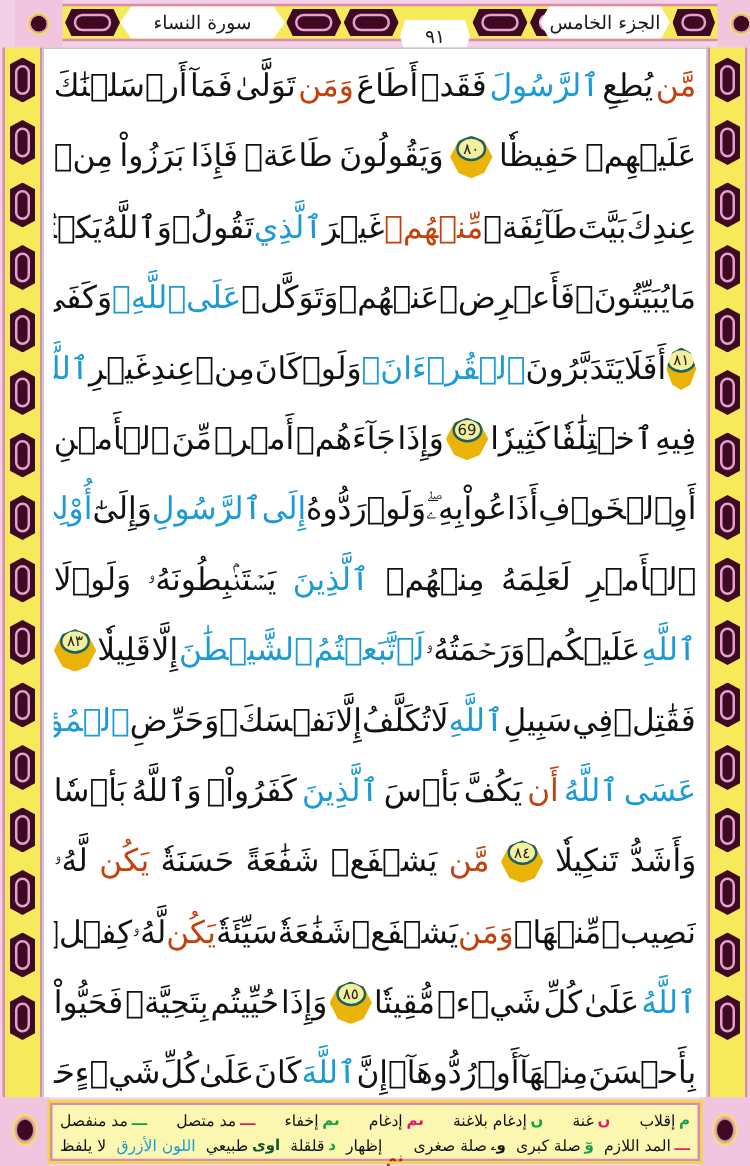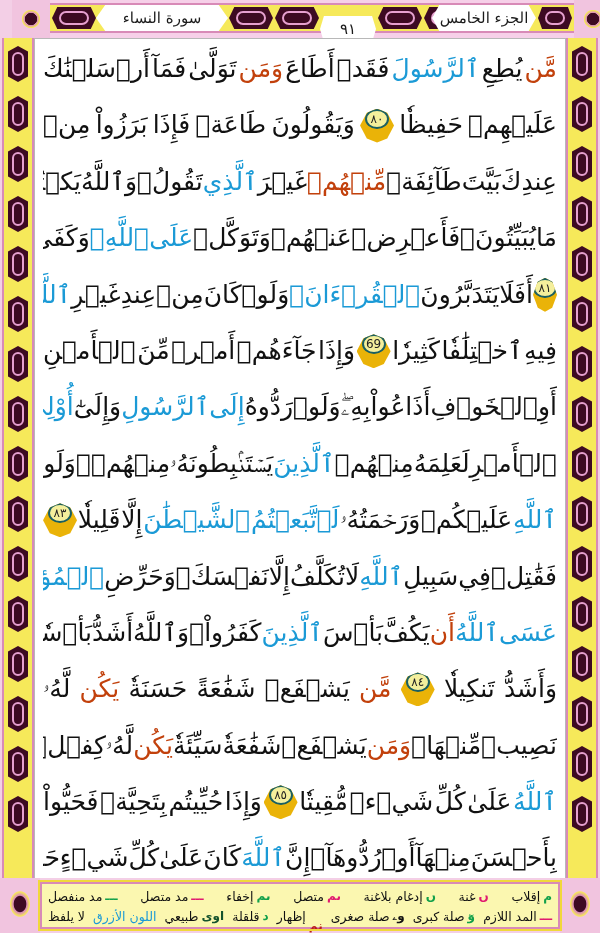--- a/index.html
+++ b/index.html
@@ -271,21 +271,20 @@
           <span class="w c-blue">ٱلرَّسُولِ</span>
           <span class="w">وَإِلَىٰٓ</span>
           <span class="w c-blue">أُوْلِي</span>
         </div>
         <div class="line">
           <span class="w">ٱلۡأَمۡرِ</span>
           <span class="w">لَعَلِمَهُ</span>
           <span class="w">مِنۡهُمۡ</span>
           <span class="w c-blue">ٱلَّذِينَ</span>
           <span class="w">يَسۡتَنۢبِطُونَهُۥ</span>
-          <span class="w">مِنۡهُمۡۗ</span>
           <span class="w">وَلَوۡلَا</span>
         </div>
         <div class="line">
           <span class="w c-blue">ٱللَّهِ</span>
           <span class="w">عَلَيۡكُمۡ</span>
           <span class="w">وَرَحۡمَتُهُۥ</span>
           <span class="w c-blue">لَٱتَّبَعۡتُمُ</span>
           <span class="w c-blue">ٱلشَّيۡطَٰنَ</span>
           <span class="w">إِلَّا</span>
           <span class="w">قَلِيلٗا</span>
@@ -307,21 +306,20 @@
         </div>
         <div class="line">
           <span class="w c-blue">عَسَى</span>
           <span class="w c-blue">ٱللَّهُ</span>
           <span class="w c-pink">أَن</span>
           <span class="w">يَكُفَّ</span>
           <span class="w">بَأۡسَ</span>
           <span class="w c-blue">ٱلَّذِينَ</span>
           <span class="w">كَفَرُواْۚ</span>
           <span class="w">وَٱللَّهُ</span>
-          <span class="w">أَشَدُّ</span>
           <span class="w">بَأۡسٗا</span>
         </div>
         <div class="line">
           <span class="w">وَأَشَدُّ</span>
           <span class="w">تَنكِيلٗا</span>
           <span class="ayah">
             <span>٨٤</span>
           </span>
           <span class="w c-pink">مَّن</span>
           <span class="w">يَشۡفَعۡ</span>
@@ -383,21 +381,21 @@
           <span class="item">
             <span class="swatch" style="color: rgb(224, 25, 111);">ں</span>
             <span>غنة</span>
           </span>
           <span class="item">
             <span class="swatch" style="color: rgb(18, 160, 74);">ں</span>
             <span>إدغام بلاغنة</span>
           </span>
           <span class="item">
             <span class="swatch" style="color: rgb(224, 25, 111);">ںم</span>
-            <span>متصل</span>
+            <span>إدغام</span>
           </span>
           <span class="item">
             <span class="swatch" style="color: rgb(18, 160, 74);">ںم</span>
             <span>إخفاء</span>
           </span>
           <span class="item">
             <span class="swatch" style="color: rgb(224, 25, 111);">ـــ</span>
             <span>مد متصل</span>
           </span>
           <span class="item">

